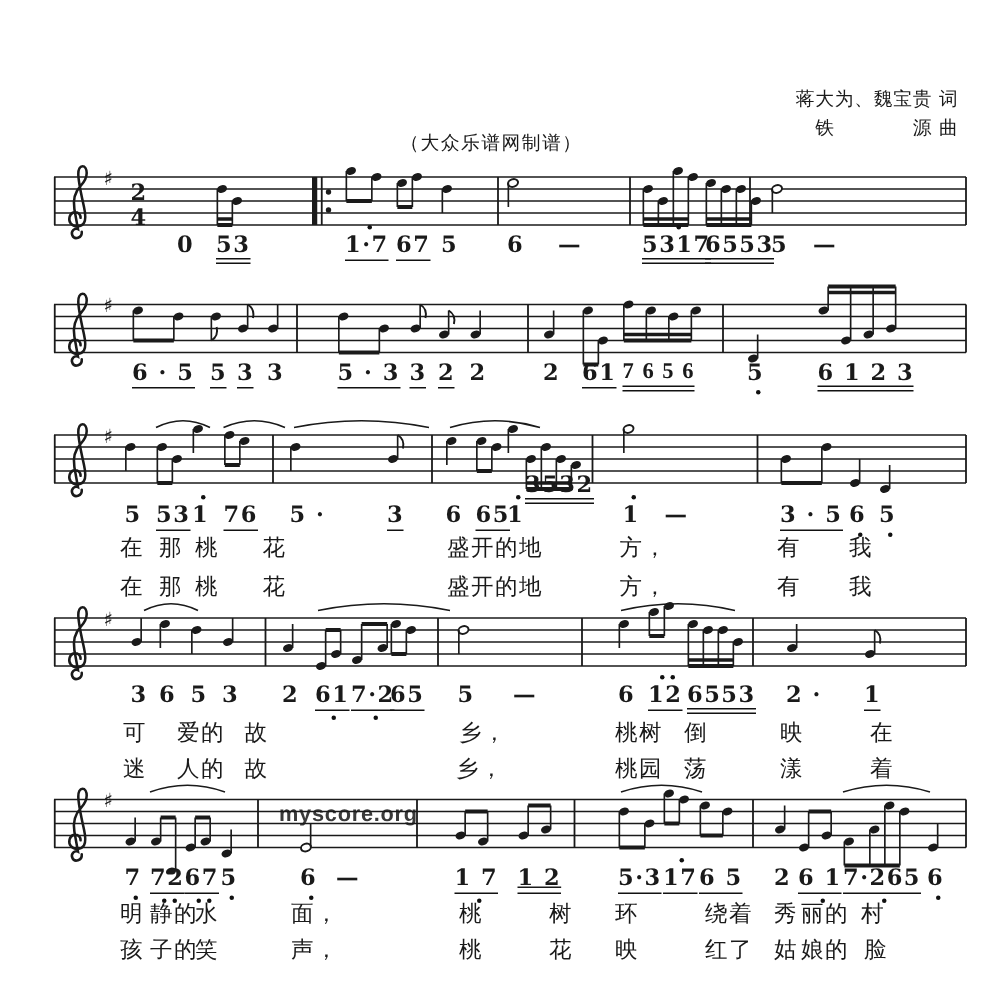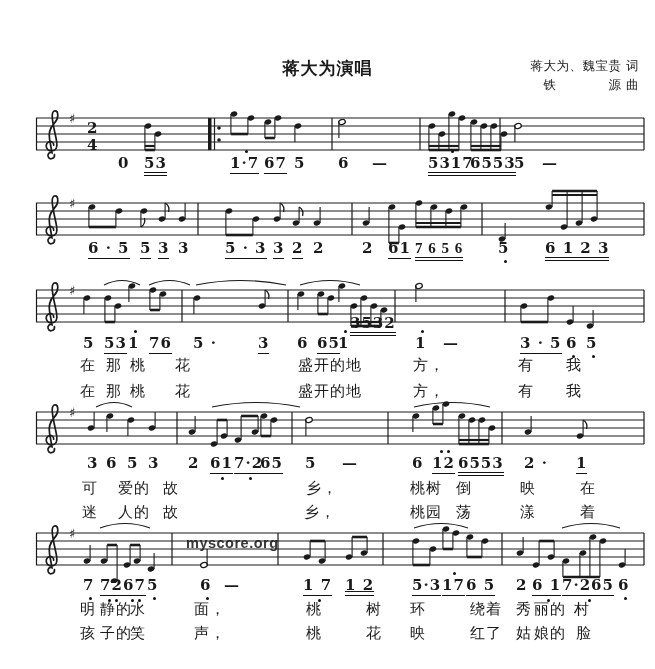--- a/index.html
+++ b/index.html
@@ -20,23 +20,23 @@
   .jp.u2{border-bottom:4px double #111;padding-bottom:1px;}
   .odot{position:absolute;width:3px;height:3px;border-radius:50%;background:#111;display:block;}
   .ly{position:absolute;font-size:15px;line-height:1;letter-spacing:1px;white-space:pre;}
   .watermark{position:absolute;left:186px;top:535px;font-family:"Liberation Sans","DejaVu Sans",sans-serif;
       font-weight:bold;font-size:14.5px;color:#3a3a3a;letter-spacing:0.5px;}
 </style>
 </head>
 <body>
 
 <div class="sheet" id="sheet">
-  <div class="subtitle">蒋大为演唱</div>
   <div class="credit1">蒋大为、魏宝贵 词</div>
   <div class="credit2">铁　　　　源 曲</div>
+  <div class="pubnote">（大众乐谱网制谱）</div>
   <div class="watermark">myscore.org</div>
 <svg width="655" height="64" class="sys-svg" style="top: 104px;">
       <line x1="36" y1="14" x2="644" y2="14" stroke="#1a1a1a" stroke-width="1"></line>
       <line x1="36" y1="22" x2="644" y2="22" stroke="#1a1a1a" stroke-width="1"></line>
       <line x1="36" y1="30" x2="644" y2="30" stroke="#1a1a1a" stroke-width="1"></line>
       <line x1="36" y1="38" x2="644" y2="38" stroke="#1a1a1a" stroke-width="1"></line>
       <line x1="36" y1="46" x2="644" y2="46" stroke="#1a1a1a" stroke-width="1"></line>
       <line x1="36.5" y1="14" x2="36.5" y2="46" stroke="#1a1a1a" stroke-width="1.2"></line>
       <line x1="332" y1="14" x2="332" y2="46" stroke="#1a1a1a" stroke-width="1.2"></line>
       <line x1="420" y1="14" x2="420" y2="46" stroke="#1a1a1a" stroke-width="1.2"></line>

